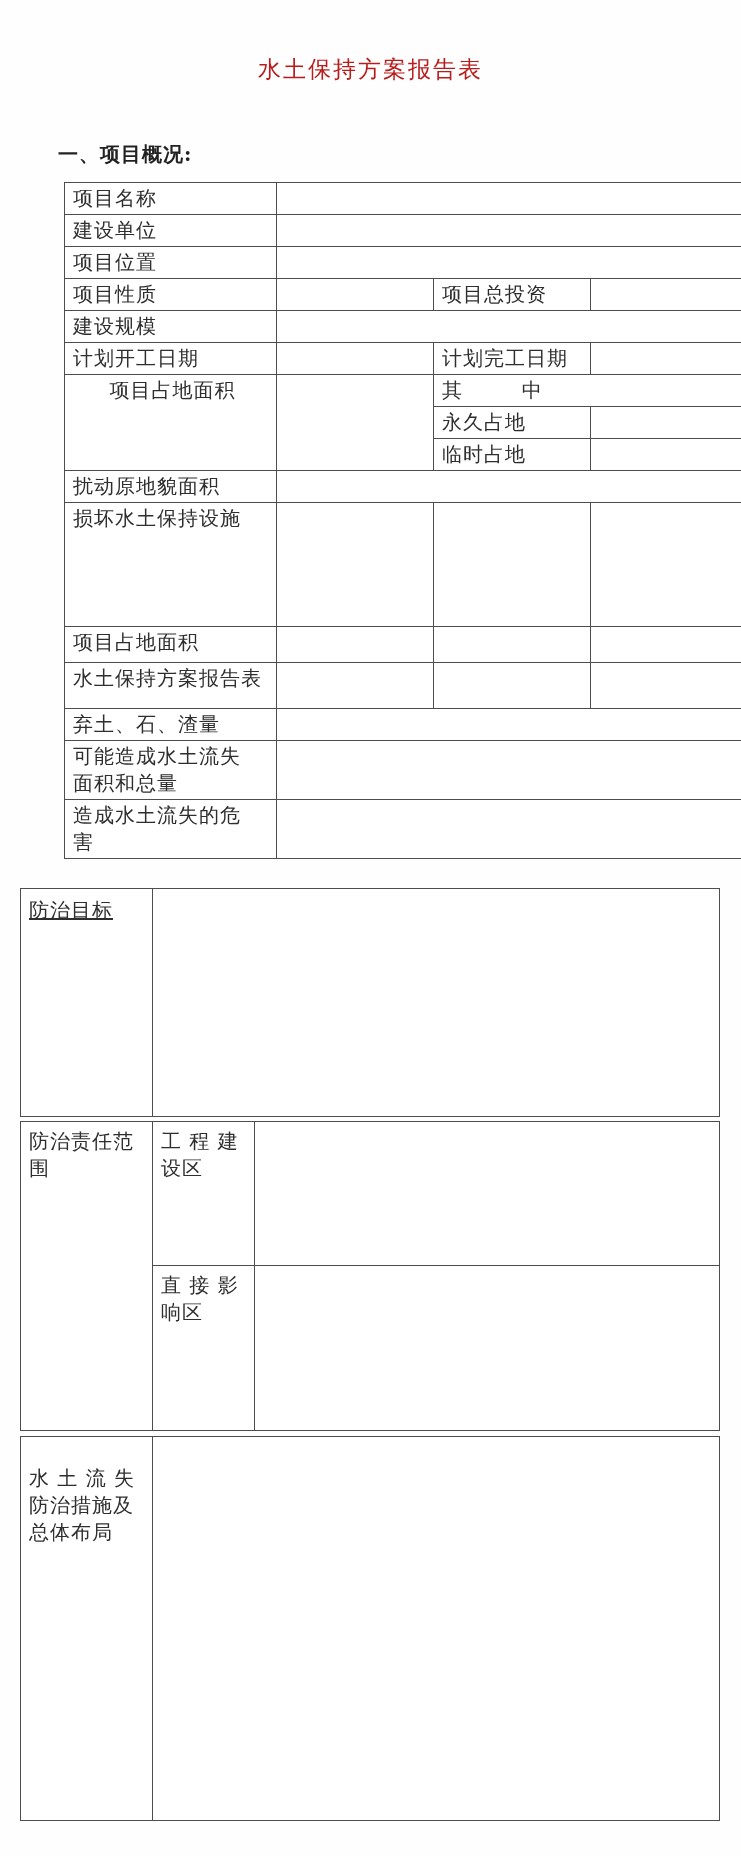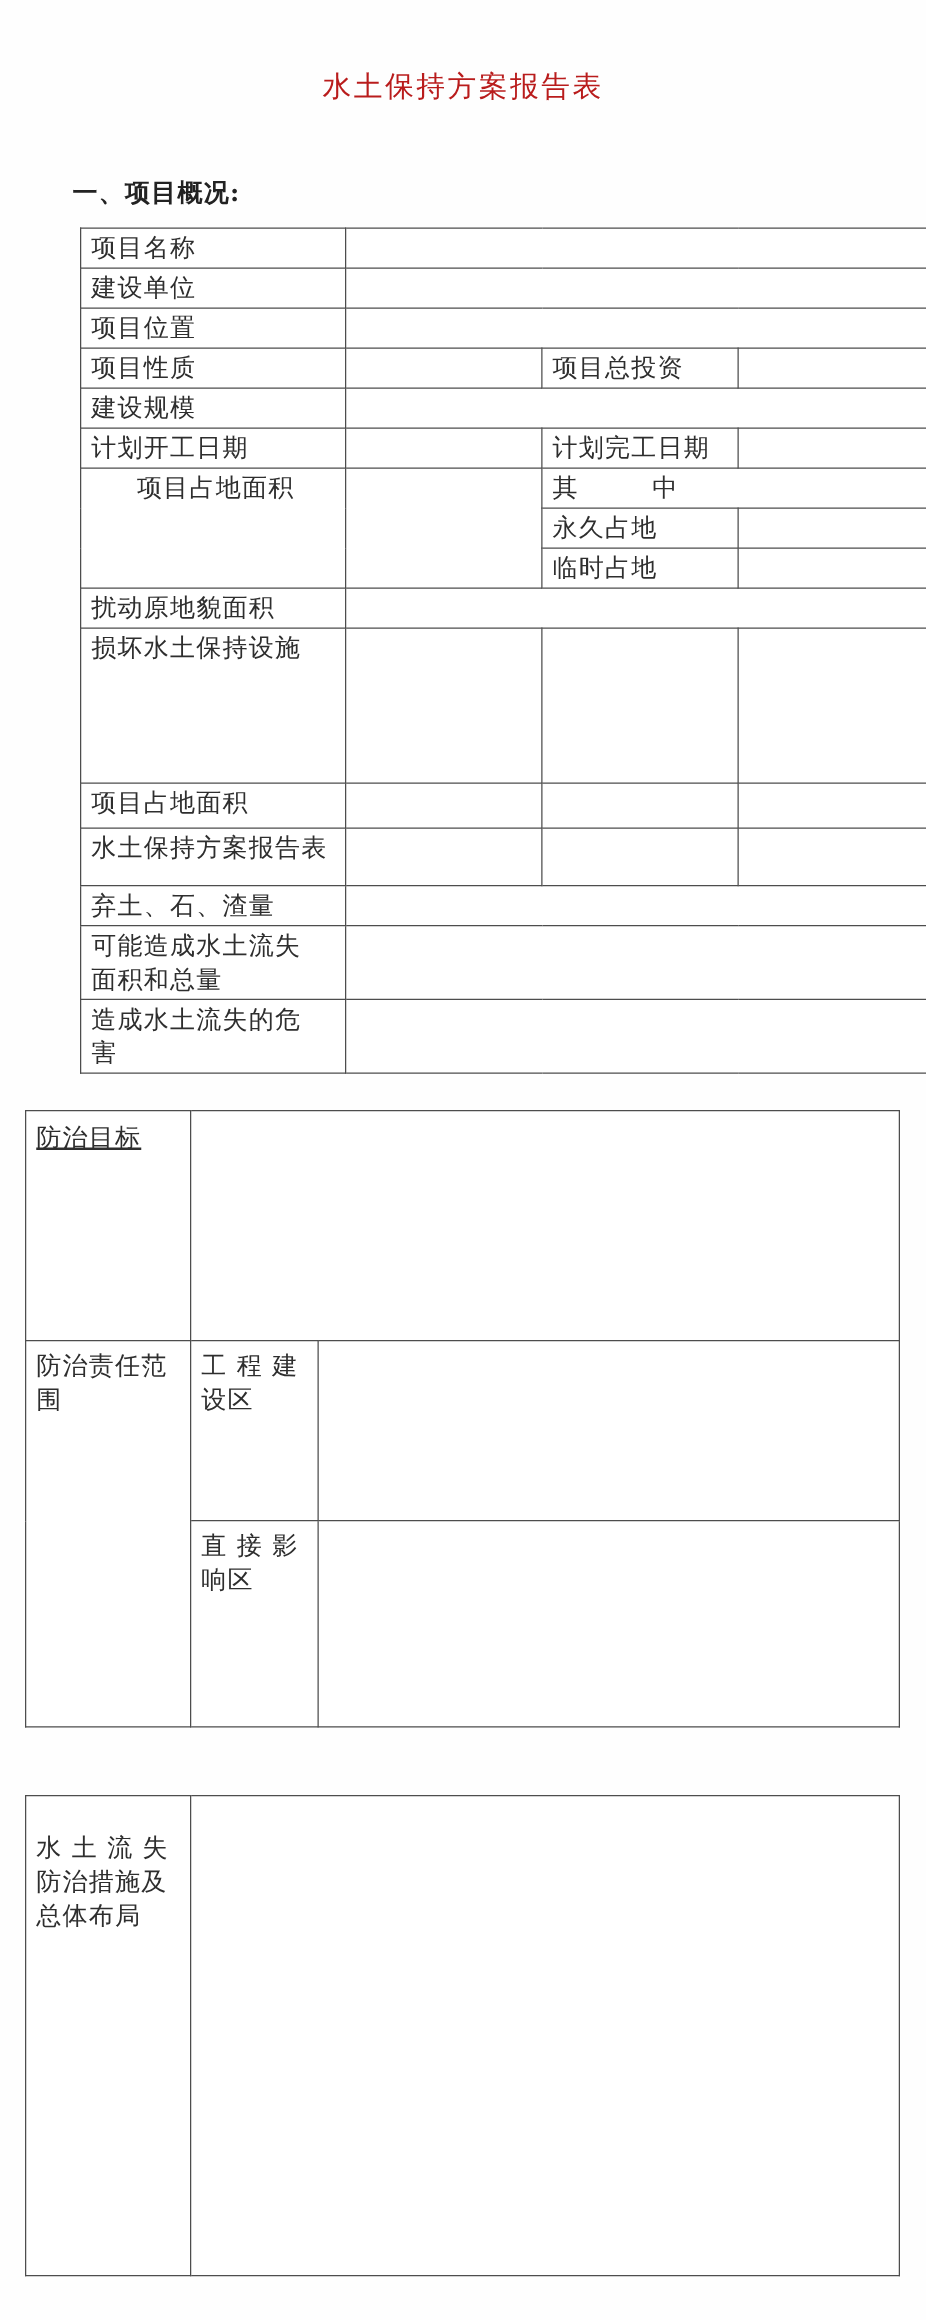--- a/index.html
+++ b/index.html
@@ -20,21 +20,21 @@
   td.lbl{white-space:pre-line;}
   td.fld{padding:0;}
   
   #t1{left:20px;top:182px;width:699px;margin-left:44px;}
   td.center-lbl{text-align:center;vertical-align:middle;padding-left:4px;}
   td.among{text-align:left;padding-right:44px;vertical-align:middle;}
   td.among span{white-space:pre;}
   
   #t2a{left:20px;top:888px;width:699px;}
   #t2a td.lbl{padding-top:8px;text-decoration:underline;}
-  #t2b{left:20px;top:1072px;width:699px;}
+  #t2b{left:20px;top:1121px;width:699px;}
   #t2b td.lbl{padding-top:6px;}
   #t2c{left:20px;top:1436px;width:699px;}
   #t2c td.lbl{padding-top:28px;margin-left:40px;}
 </style>
 </head>
 <body>
 
 <div class="page">
 
   <div class="doc-title">水土保持方案报告表</div>

